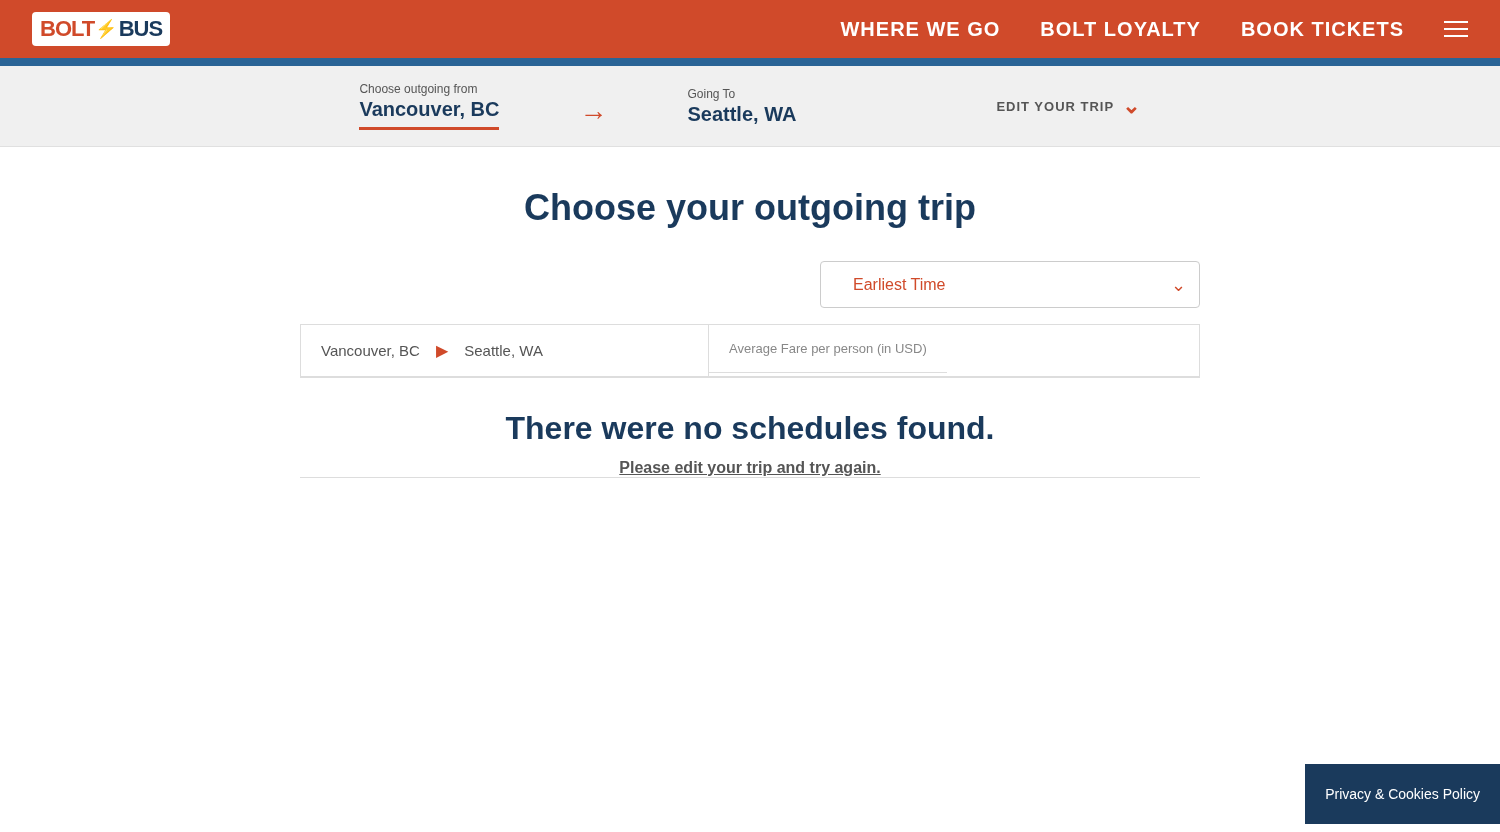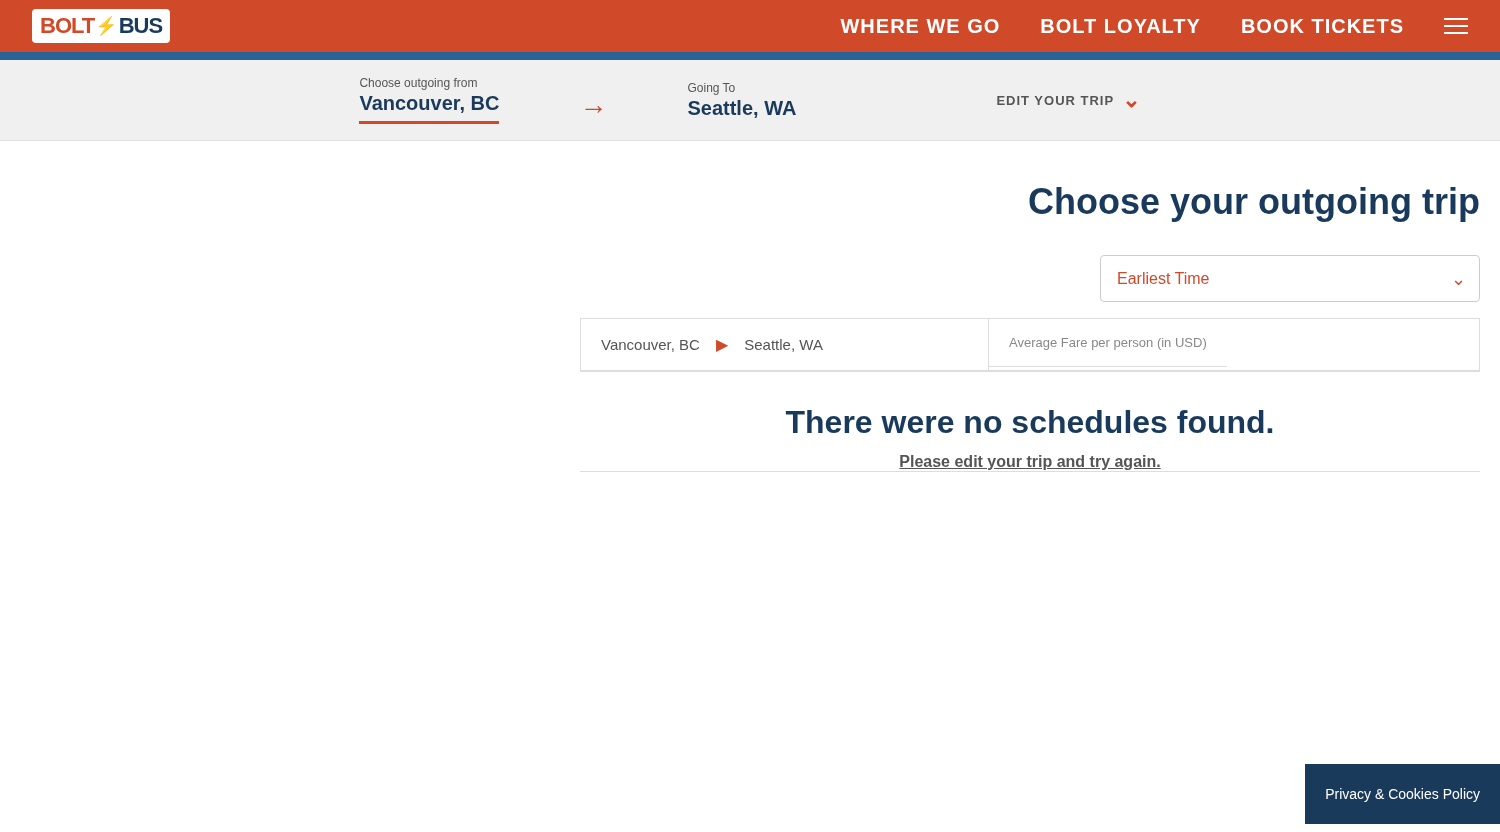--- a/index.html
+++ b/index.html
@@ -1,21 +1,21 @@
 <!DOCTYPE html>
 <html><head>
   <meta charset="utf-8">
   <style>
     * { margin: 0; padding: 0; box-sizing: border-box; }
     body { font-family: 'Arial', sans-serif; background: #fff; min-height: 832px; }
 
     
     .header {
       background: #d04a2a;
-      height: 52px;
+      height: 58px;
       display: flex;
       align-items: center;
       justify-content: space-between;
       padding: 0 32px;
     }
     .logo-area {
       display: flex;
       align-items: center;
     }
     .logo-box {
@@ -135,21 +135,21 @@
       color: #d04a2a;
       font-size: 22px;
       font-weight: 700;
     }
 
     
     .main-content {
       padding: 40px 20px;
       display: flex;
       flex-direction: column;
-      align-items: flex-end;
+      align-items: center;
     }
     .page-title {
       font-size: 36px;
       font-weight: 700;
       color: #1a3a5c;
       margin-bottom: 32px;
     }
 
     
     .filter-table-area {
@@ -162,21 +162,21 @@
       margin-bottom: 16px;
     }
     .time-select-wrapper {
       position: relative;
       width: 380px;
     }
     .time-select-wrapper select {
       width: 100%;
       border: 1px solid #ccc;
       border-radius: 4px;
-      padding: 14px 16px;
+      padding: 14px 32px;
       font-size: 16px;
       color: #d04a2a;
       font-weight: 500;
       appearance: none;
       background: #fff;
       cursor: pointer;
     }
     .time-select-chevron {
       position: absolute;
       right: 14px;

